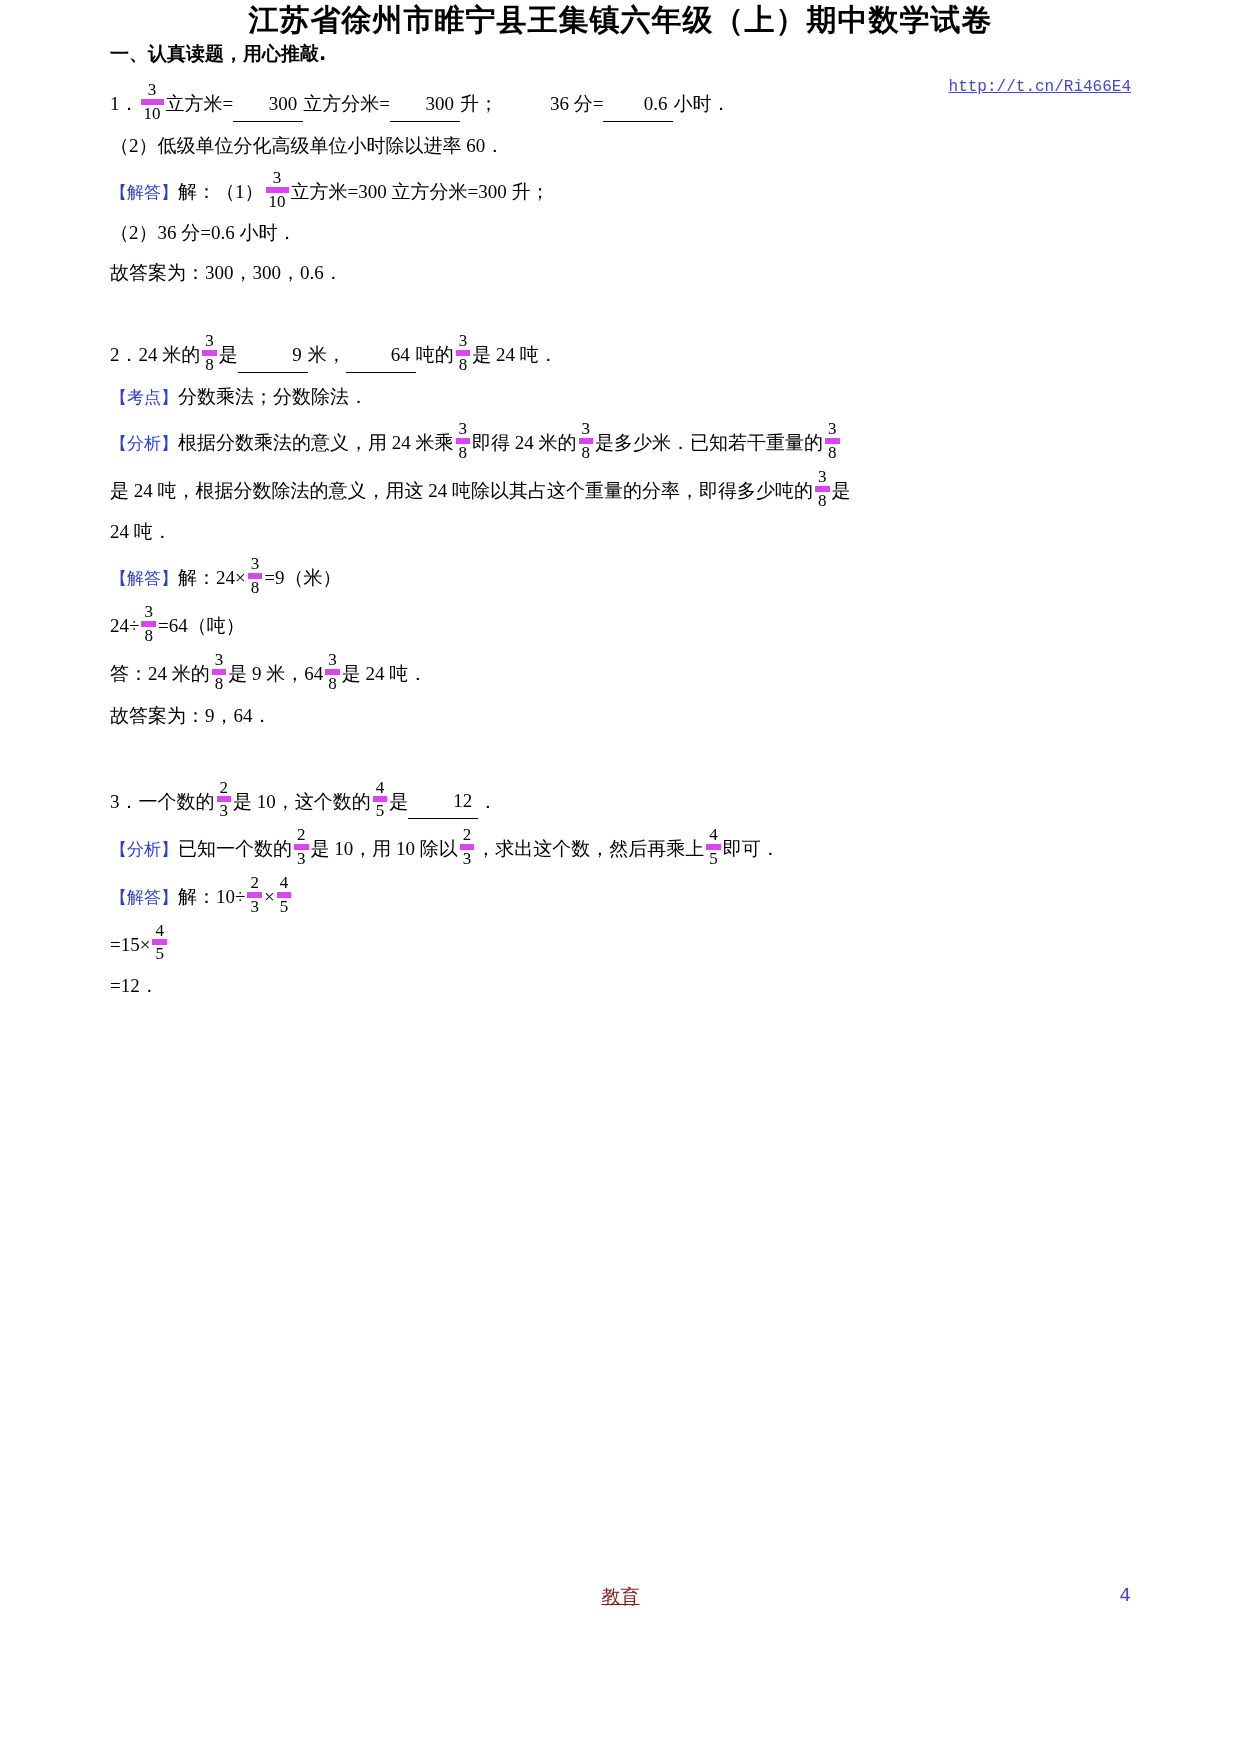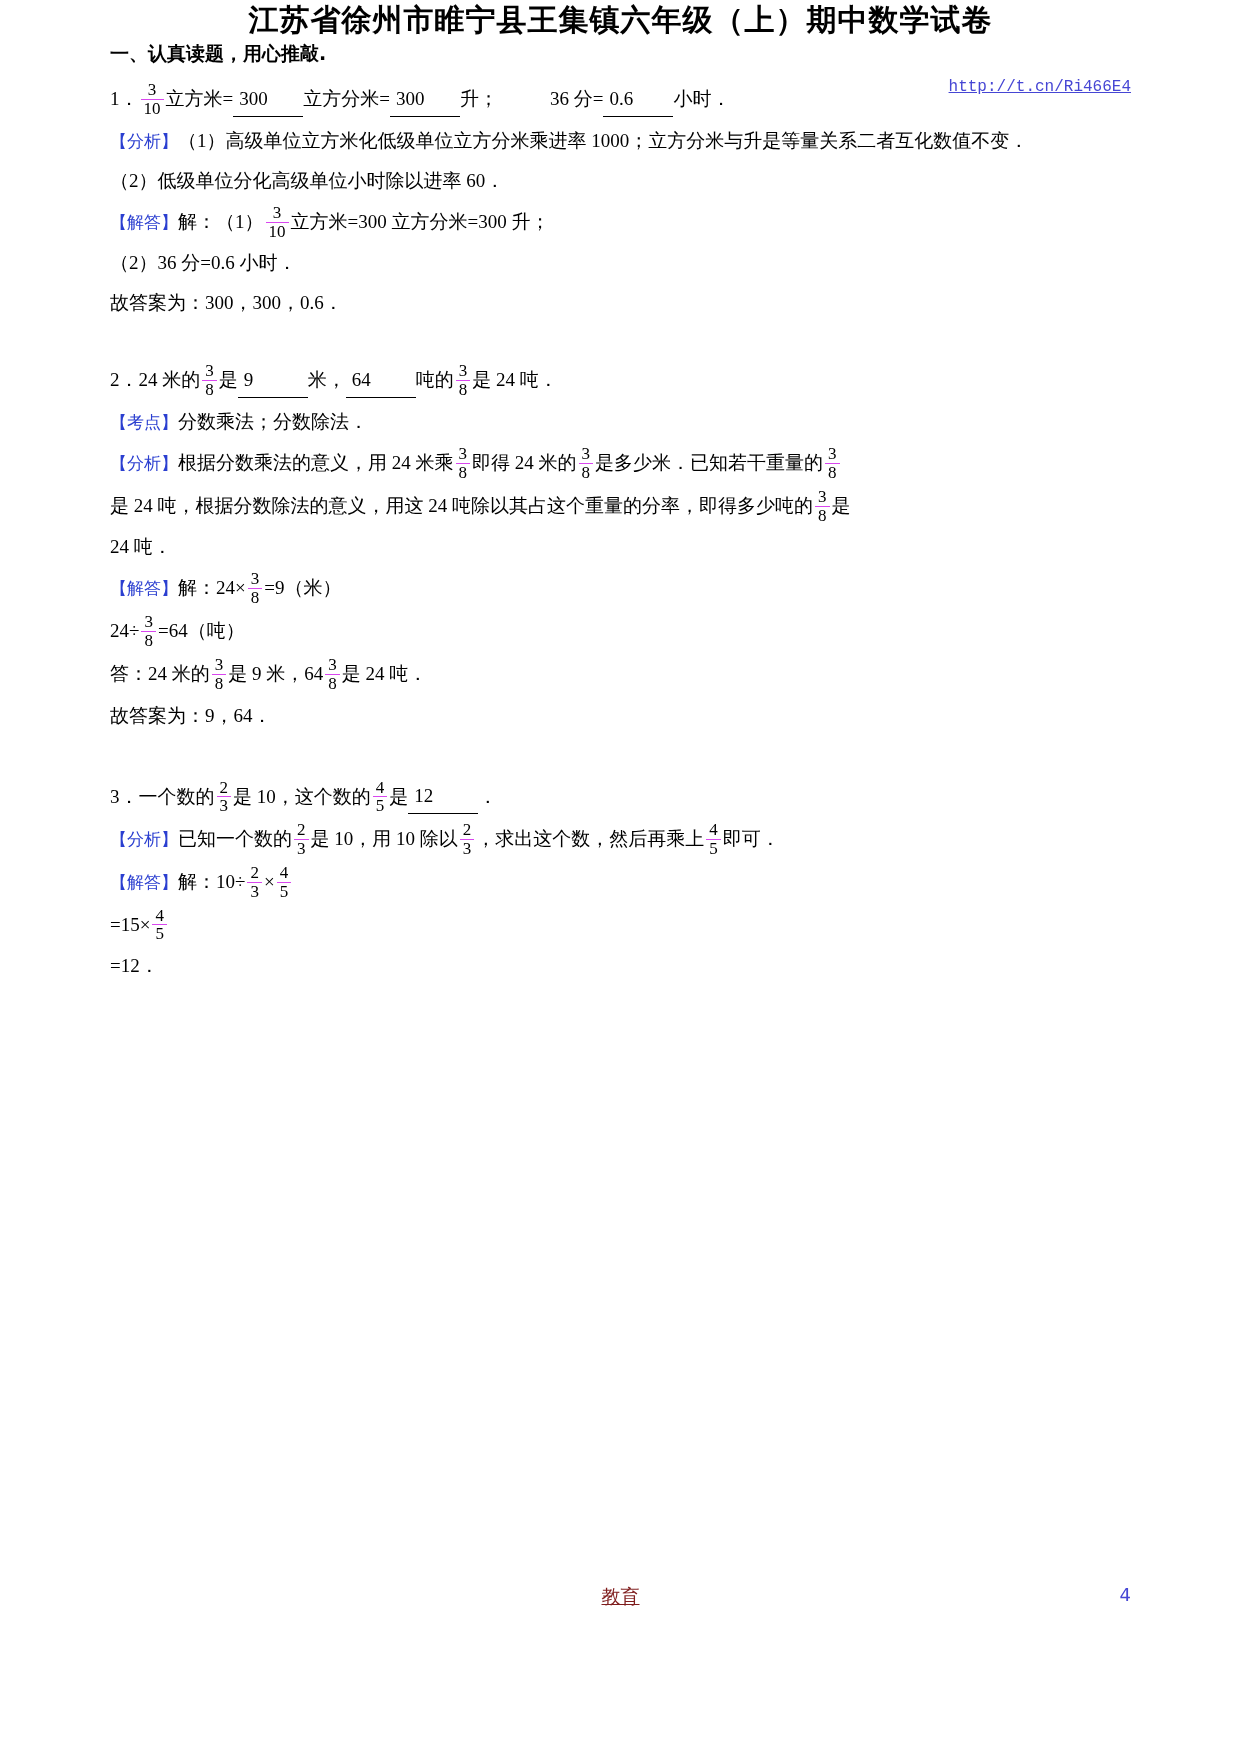--- a/index.html
+++ b/index.html
@@ -76,27 +76,27 @@
     line-height: 1.05;
     margin: 0 2px;
     font-size: 17px;
   }
   .frac .num {
     display: block;
     padding: 0 3px;
   }
   .frac .den {
     display: block;
-    border-top: 1px solid #d946ef;
+    border-top: 6px solid #d946ef;
     padding: 0 3px;
   }
   .blank {
     display: inline-block;
     border-bottom: 1px solid #000;
-    text-align: left;
+    text-align: right;
     min-width: 58px;
     padding: 0 6px;
   }
   .gap {
     display: inline-block;
     width: 52px;
   }
   .spacer-md { height: 26px; }
   .footer {
     position: absolute;
@@ -132,23 +132,20 @@
   <a class="top-link" href="#">http://t.cn/Ri466E4</a>
 
   <h1 class="doc-title">江苏省徐州市睢宁县王集镇六年级（上）期中数学试卷</h1>
 
   <div class="section-head">一、认真读题，用心推敲.</div>
 
   <div class="q">
     <div class="line">
       <span>1．</span><span class="frac"><span class="num">3</span><span class="den">10</span></span><span>立方米=</span><span class="blank">300</span><span>立方分米=</span><span class="blank">300</span><span>升；</span><span class="gap"></span><span>36 分=</span><span class="blank">0.6</span><span>小时．</span>
     </div>
-    <div class="line">
-      <span class="tag">【分析】</span><span>（1）高级单位立方米化低级单位立方分米乘进率 1000；立方分米与升是等量关系二者互化数值不变．</span>
-    </div>
     <div class="line tight">
       <span>（2）低级单位分化高级单位小时除以进率 60．</span>
     </div>
     <div class="line">
       <span class="tag">【解答】</span><span>解：（1）</span><span class="frac"><span class="num">3</span><span class="den">10</span></span><span>立方米=300 立方分米=300 升；</span>
     </div>
     <div class="line">
       <span>（2）36 分=0.6 小时．</span>
     </div>
     <div class="line tight">

